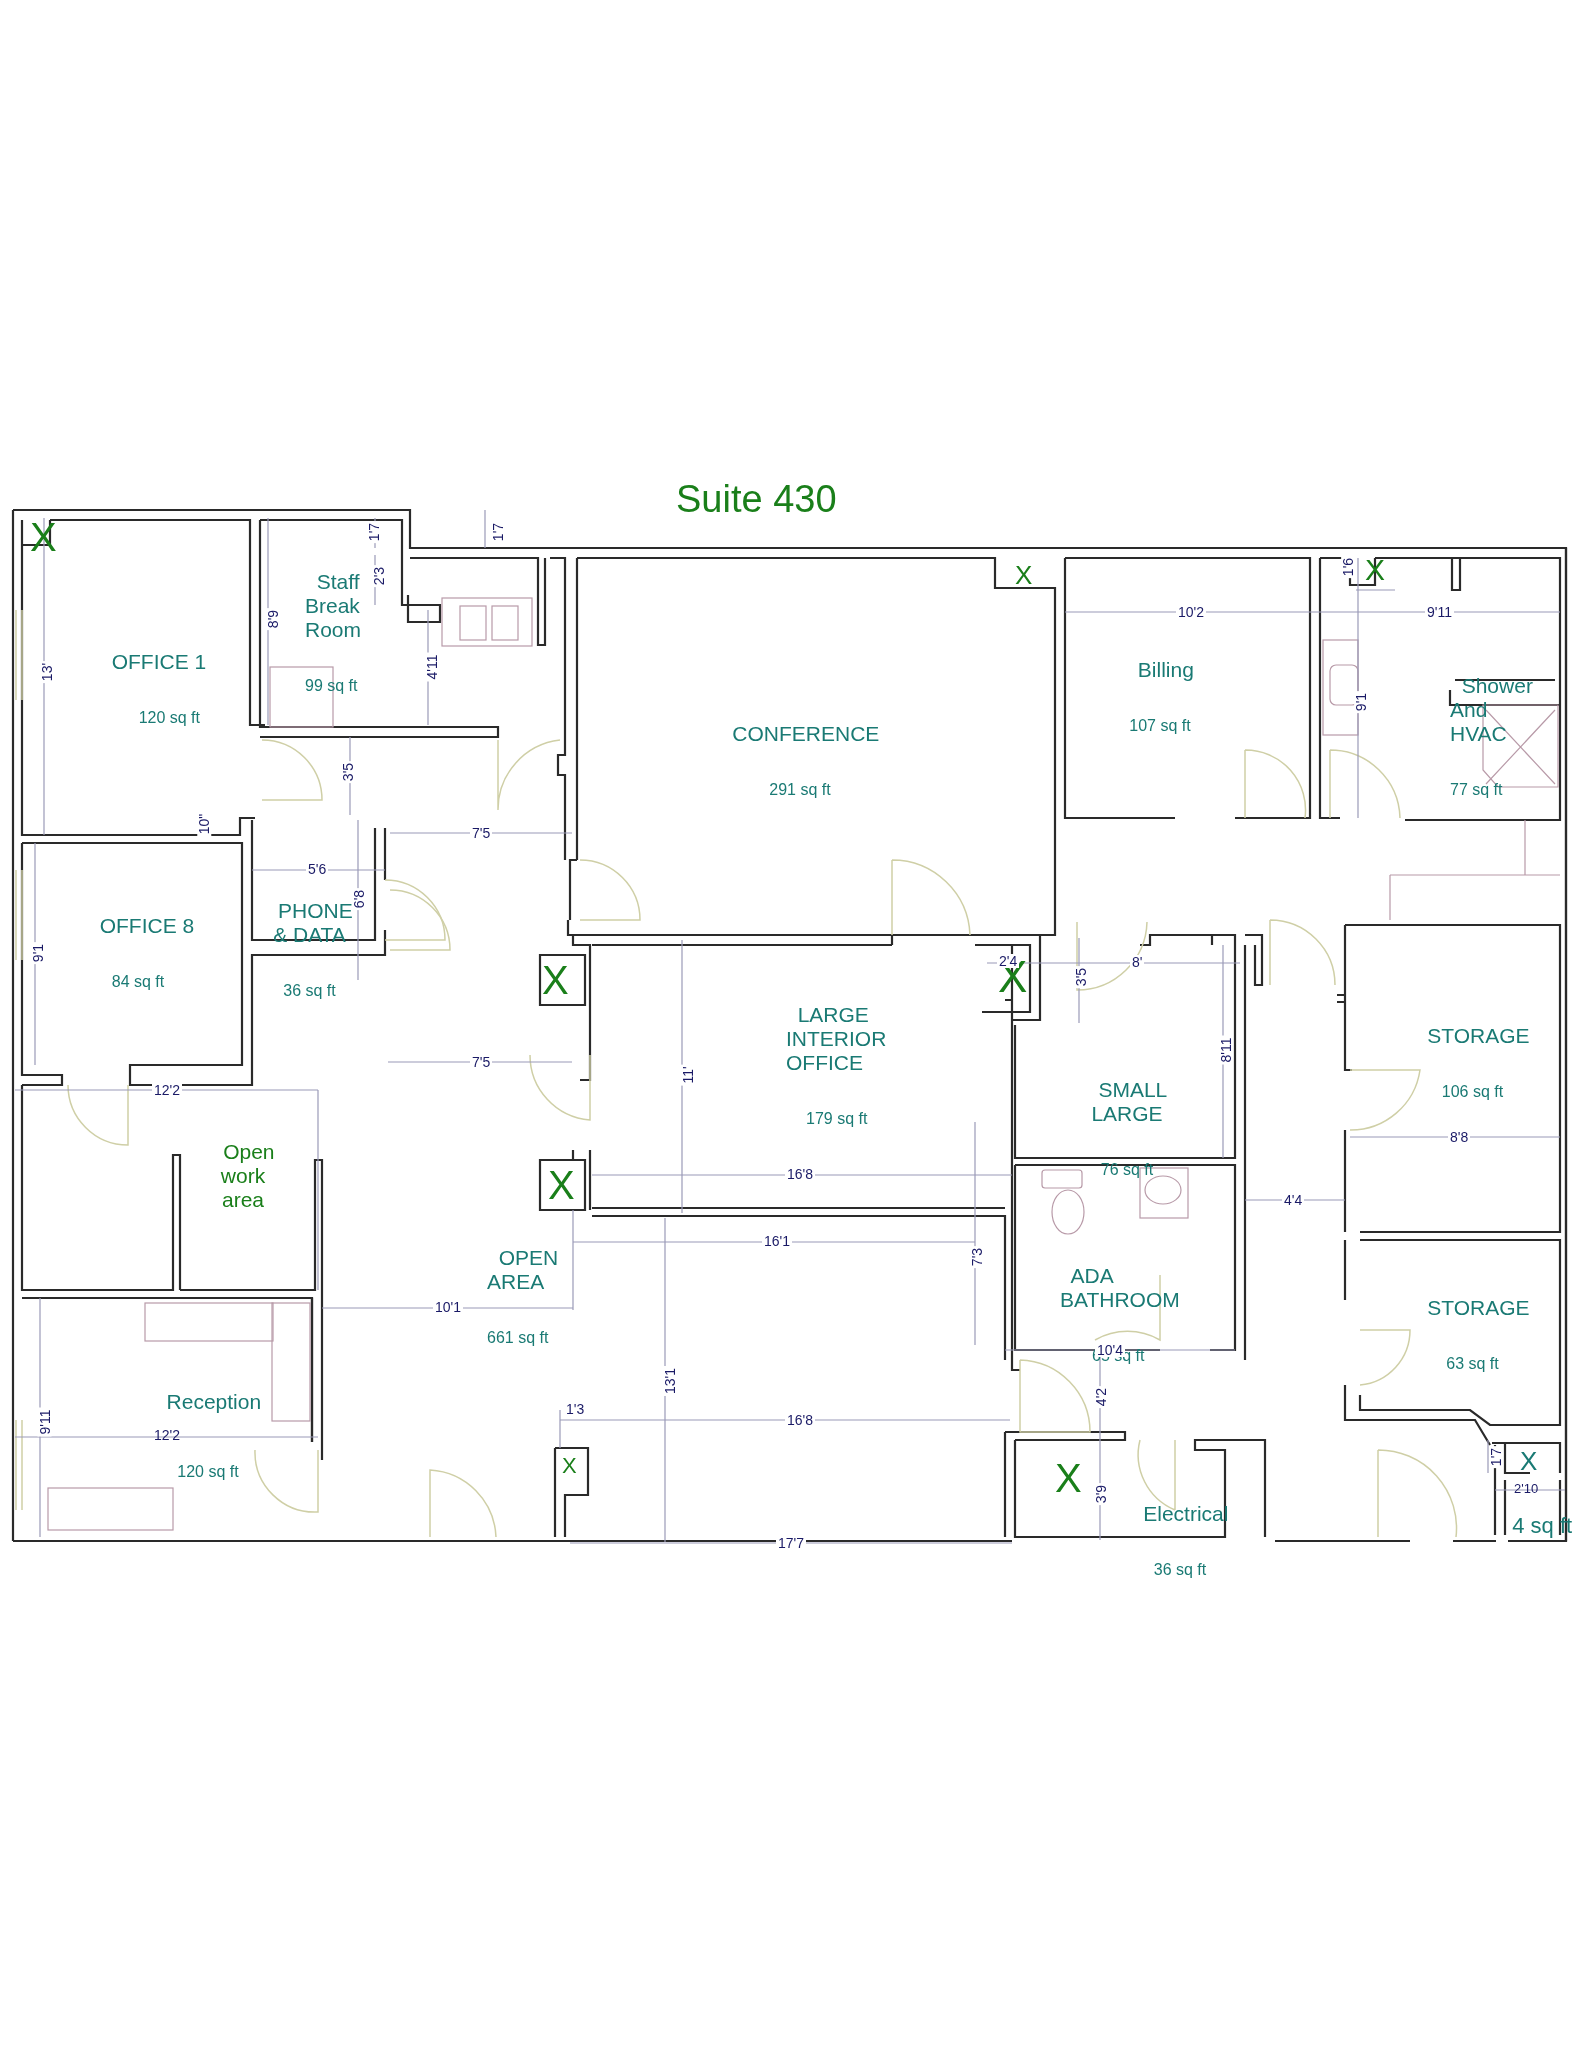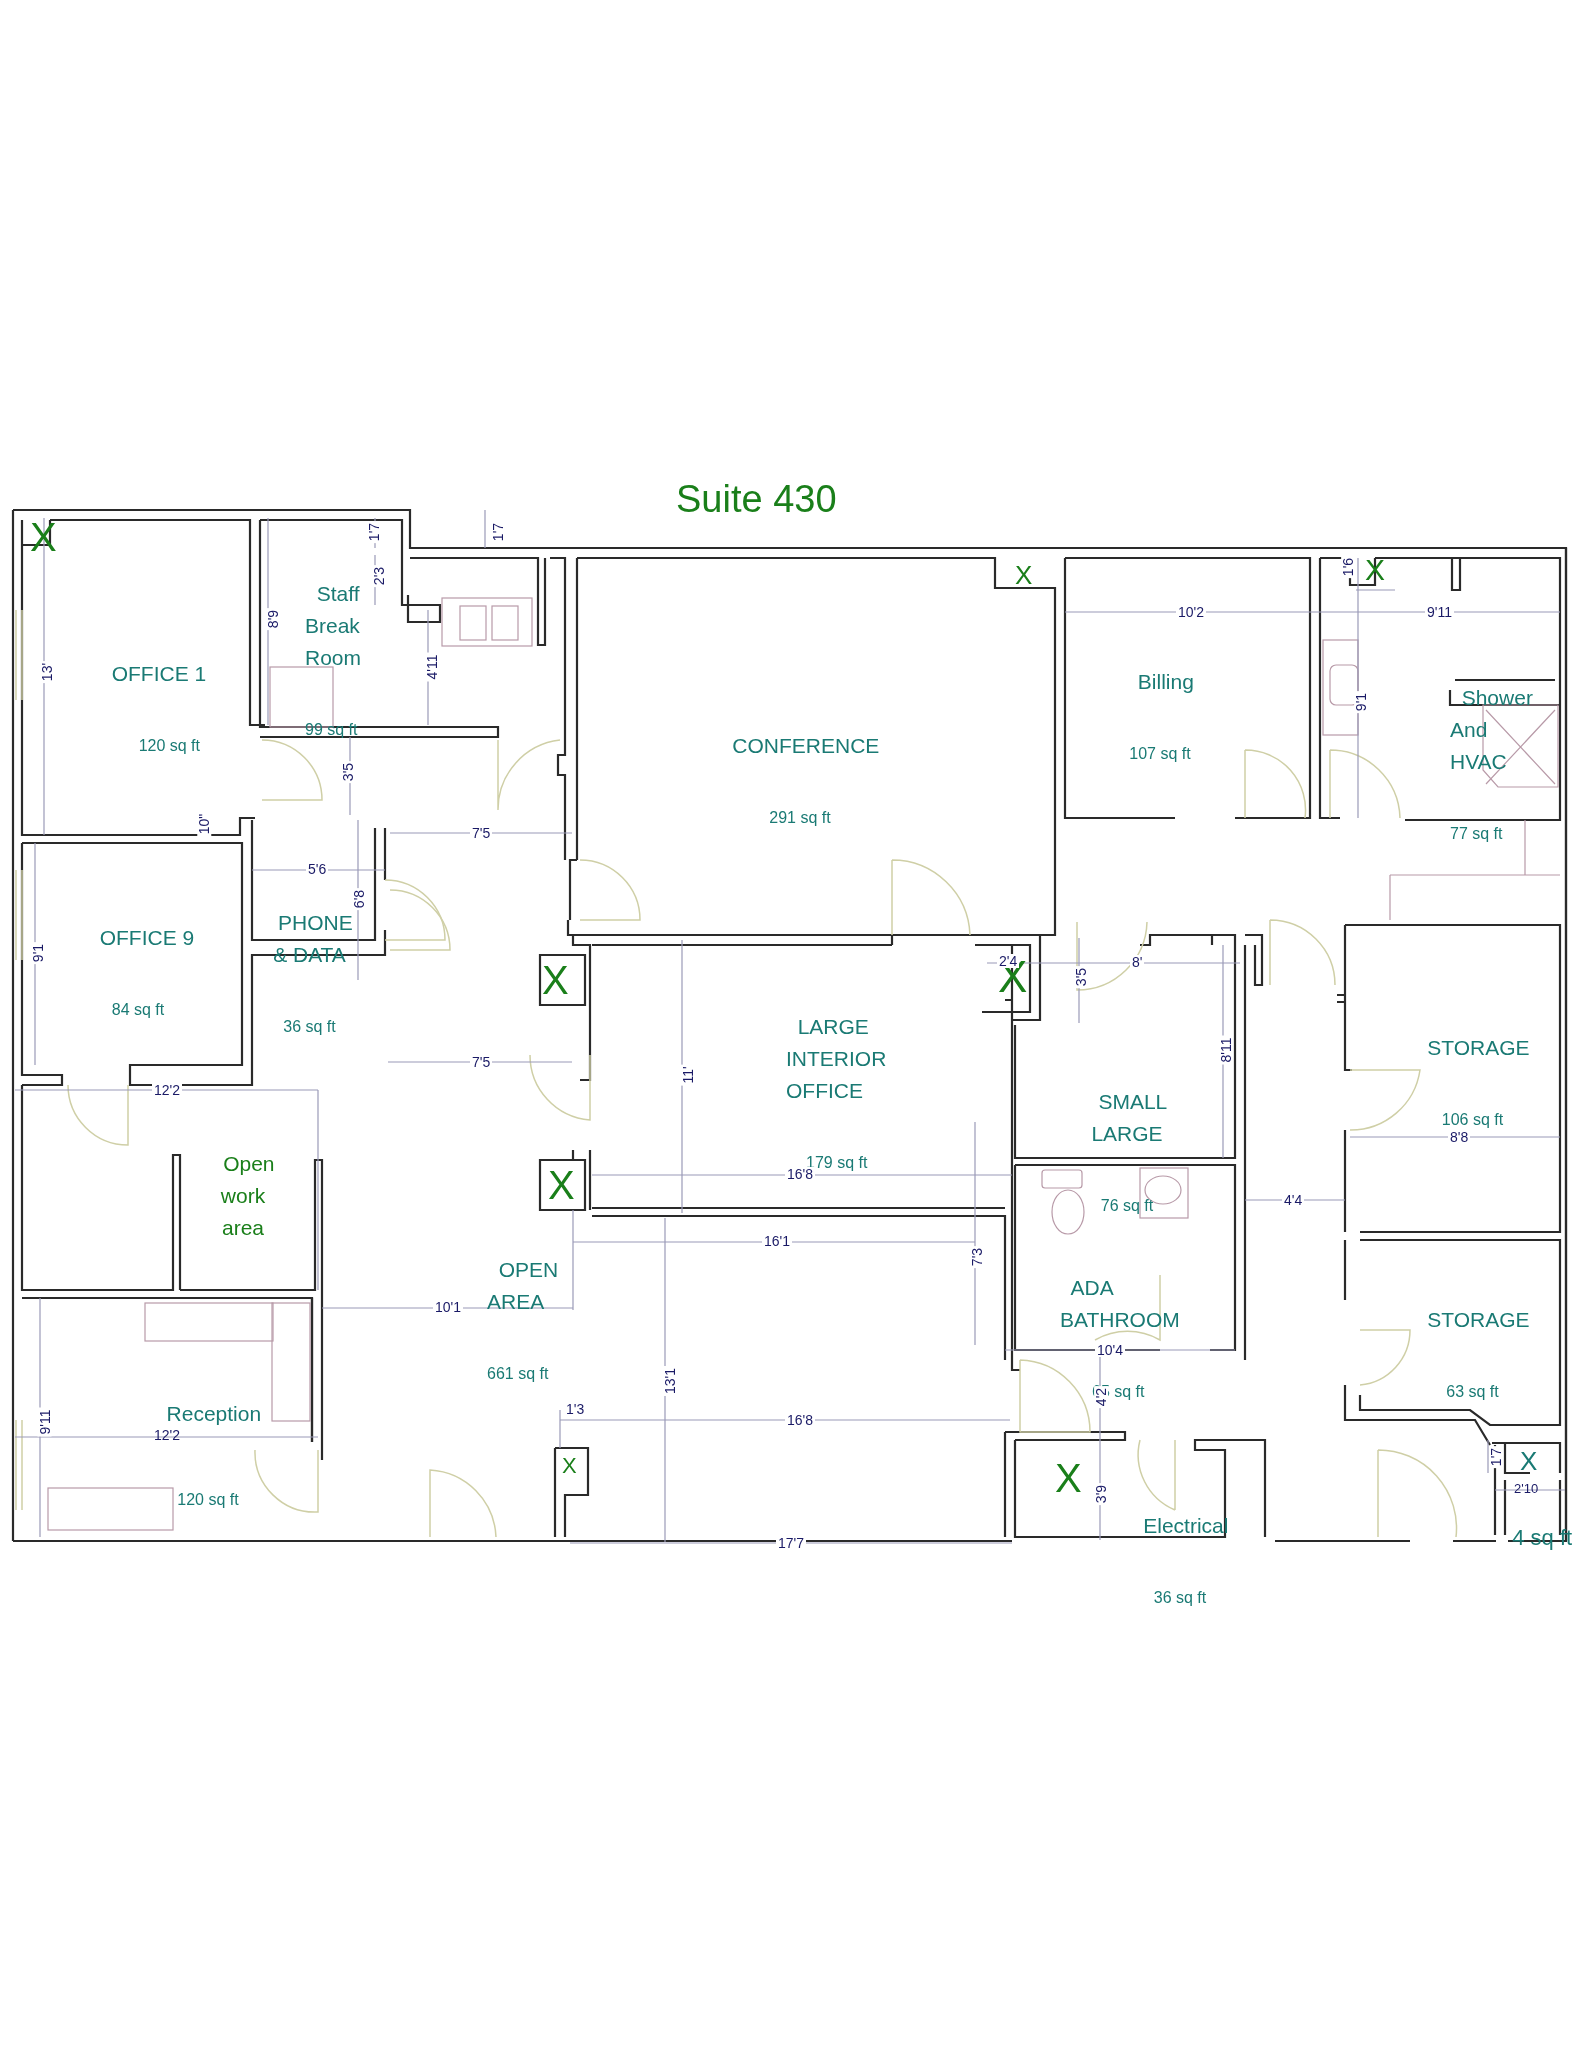--- a/index.html
+++ b/index.html
@@ -1,19 +1,19 @@
 <!DOCTYPE html>
 <html><head>
   <meta charset="utf-8">
   <style>
     html, body { margin: 0; padding: 0; background: #ffffff; }
     body { width: 1583px; height: 2048px; position: relative; overflow: hidden; font-family: "Liberation Sans", sans-serif; }
     #plan { position: absolute; left: 0; top: 0; width: 1583px; height: 2048px; }
     .title { position: absolute; left: 676px; top: 478px; font-size: 38px; color: #1a7f1a; font-family: "Liberation Sans", sans-serif; }
-    .lbl { position: absolute; color: #1a7a74; font-family: "Liberation Sans", sans-serif; font-size: 21px; line-height: 32px; text-align: center; white-space: pre; }
+    .lbl { position: absolute; color: #1a7a74; font-family: "Liberation Sans", sans-serif; font-size: 21px; line-height: 24px; text-align: center; white-space: pre; }
     .lbl .area { display: block; font-size: 16px; margin-top: 8px; }
     .lbl.left { text-align: left; }
     .lbl.green { color: #1a7f1a; }
     .dim { position: absolute; color: #1a1a66; font-family: "Liberation Sans", sans-serif; font-size: 14px; background: #fff; padding: 0 2px; line-height: 14px; white-space: nowrap; }
     .dim.v { transform: rotate(-90deg); transform-origin: center; }
     .xmark { position: absolute; color: #1a7f1a; font-family: "Liberation Sans", sans-serif; line-height: 1; }
     .wall { fill: none; stroke: #2a2a2a; stroke-width: 2.2; }
     .dline { stroke: #9a9ab8; stroke-width: 1.2; fill: none; }
     .door { stroke: #cfcfa6; stroke-width: 1.5; fill: none; }
     .fix { stroke: #b89aa8; stroke-width: 1.2; fill: none; }
@@ -177,21 +177,21 @@
   <span>Billing</span>
   <span class="area">107 sq ft</span>
 </div>
 <div class="lbl left" style="left:1406px;top:650px;margin-left:44px;">
   <span>Shower
 And
 HVAC</span>
   <span class="area">77 sq ft</span>
 </div>
 <div class="lbl" style="left:88px;top:890px;width:100px;">
-  <span>OFFICE 9</span>
+  <span>OFFICE 8</span>
   <span class="area">84 sq ft</span>
 </div>
 <div class="lbl" style="left:262px;top:875px;width:95px;">
   <span>PHONE
 &amp; DATA</span>
   <span class="area">36 sq ft</span>
 </div>
 <div class="lbl left" style="left:786px;top:979px;">
   <span>LARGE
 INTERIOR

